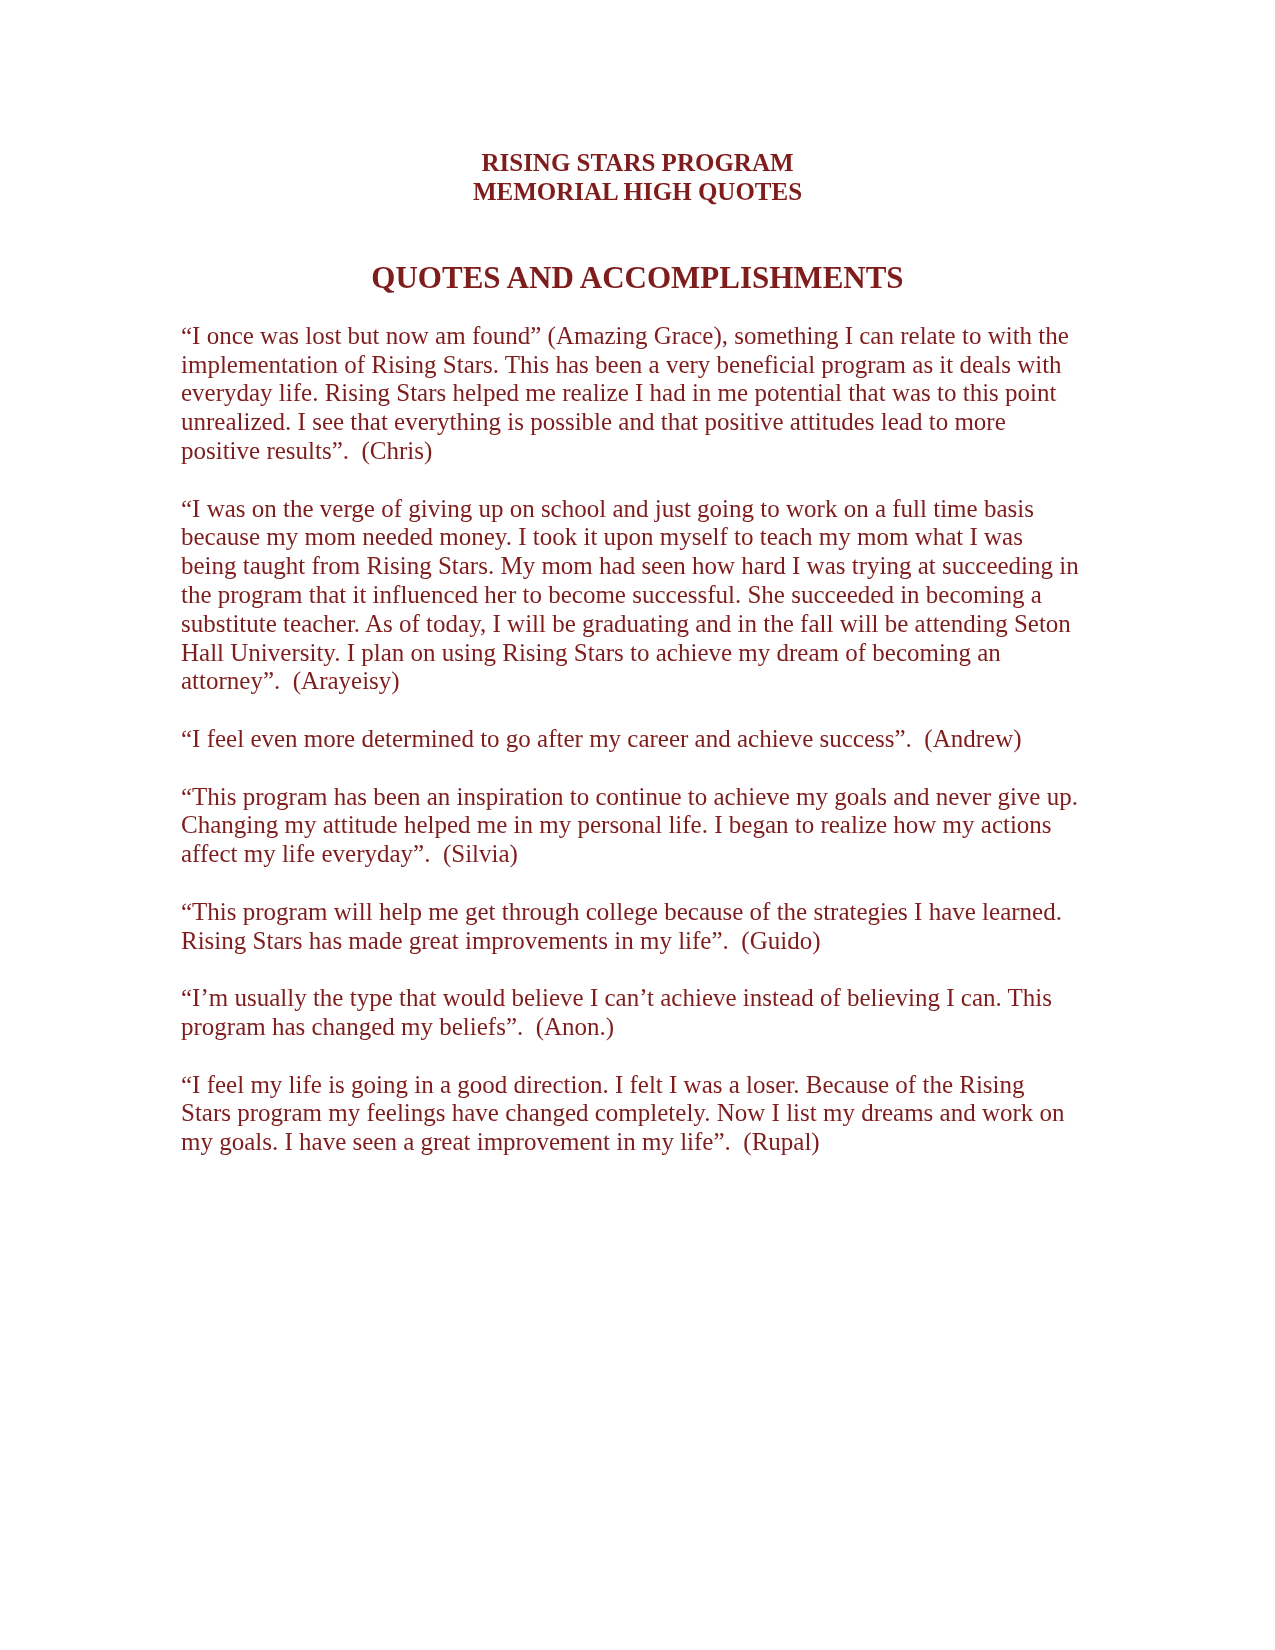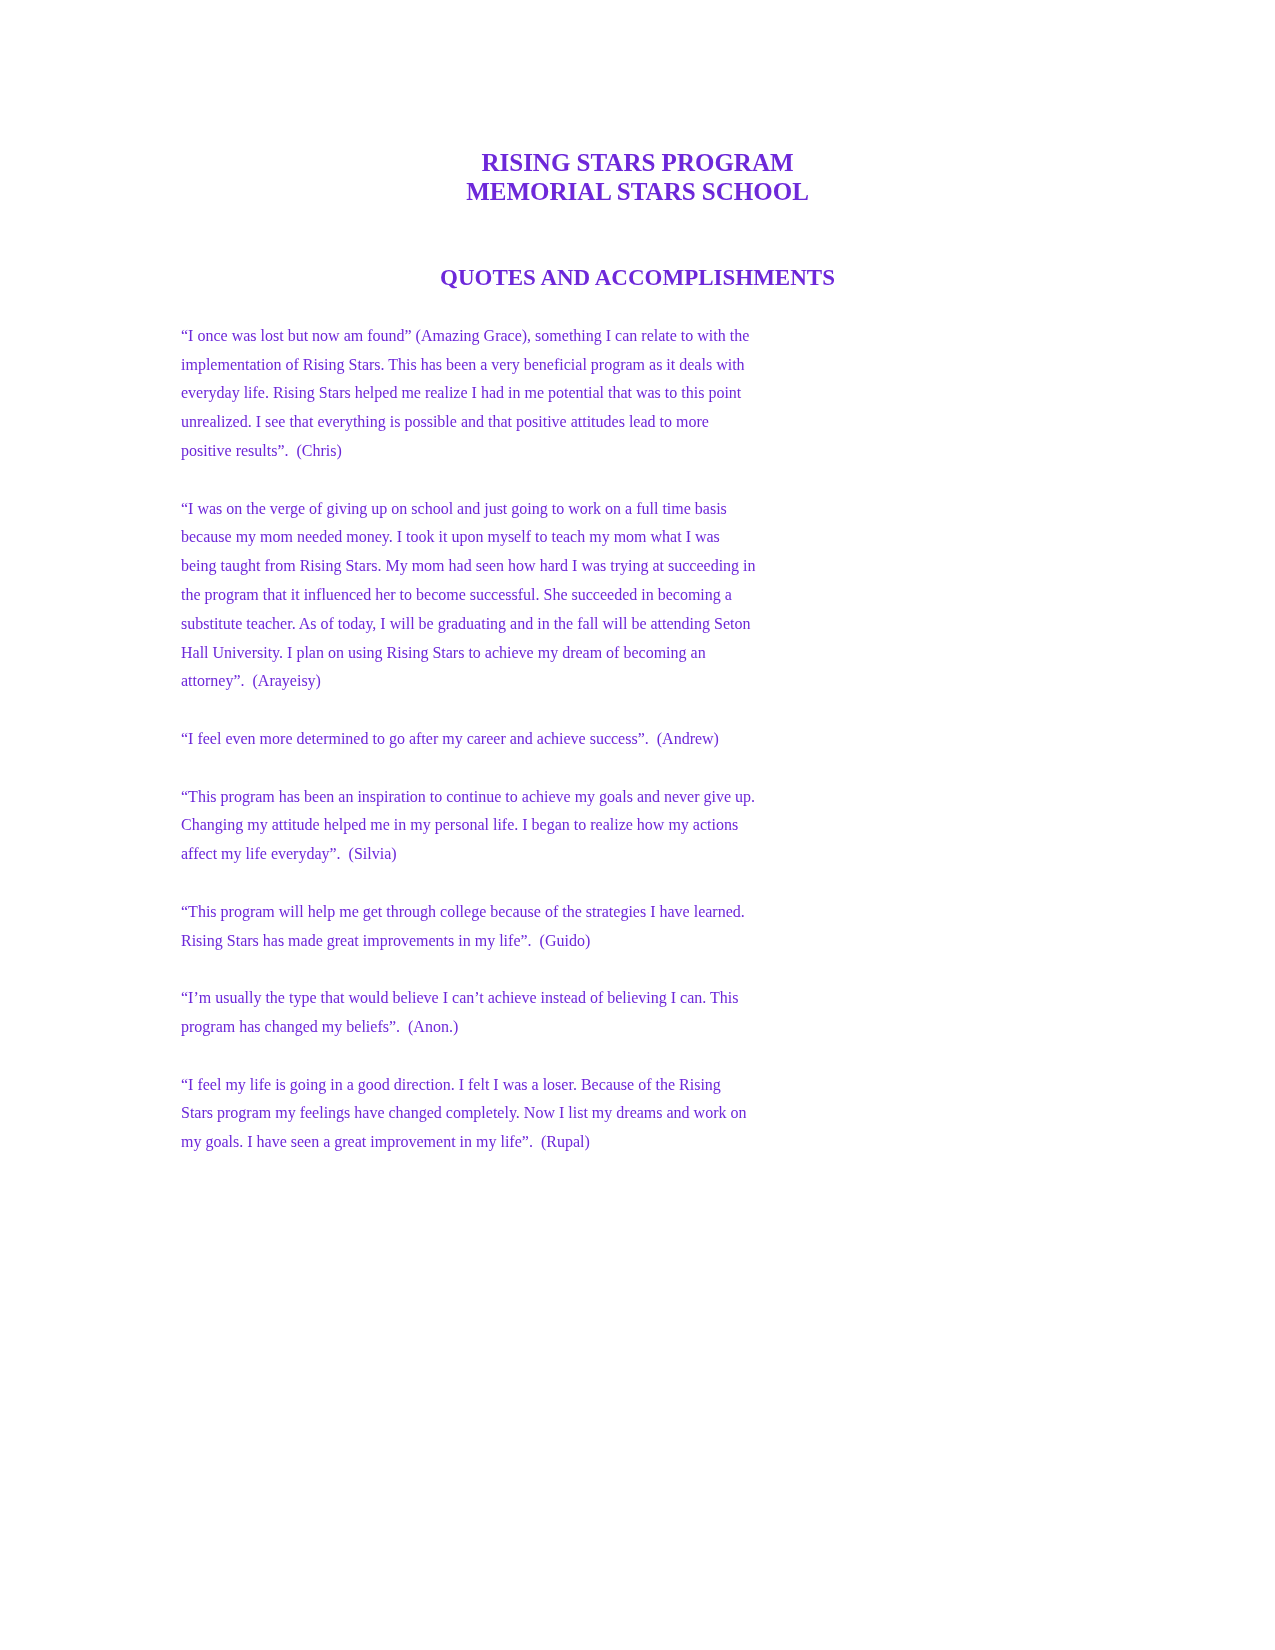--- a/index.html
+++ b/index.html
@@ -5,61 +5,61 @@
   html, body {
     margin: 0;
     padding: 0;
     background: #ffffff;
   }
   .page {
     position: relative;
     width: 1275px;
     height: 1358px;
     background: #ffffff;
-    color: #6d28d9;
+    color: #7f1d1d;
     font-family: "Liberation Serif", "DejaVu Serif", serif;
     overflow: hidden;
   }
   .content {
     position: absolute;
     left: 181px;
     top: 149px;
     width: 913px;
   }
   .title-block {
     text-align: center;
     font-weight: bold;
     font-size: 25px;
     line-height: 28.8px;
   }
   .section-heading {
     text-align: center;
     font-weight: bold;
-    font-size: 23px;
+    font-size: 31px;
     line-height: 28.8px;
     margin-top: 57.6px;
   }
   .quote {
-    font-size: 16px;
+    font-size: 25px;
     line-height: 28.8px;
     white-space: pre-line;
     width: 990px;
     margin: 28.8px 0 0 0;
     padding: 0;
   }
 </style>
 </head>
 <body>
 
 <div class="page">
   <div class="content">
 
     <div class="title-block">
       <div>RISING STARS PROGRAM</div>
-      <div>MEMORIAL STARS SCHOOL</div>
+      <div>MEMORIAL HIGH QUOTES</div>
     </div>
 
     <div class="section-heading">QUOTES AND ACCOMPLISHMENTS</div>
 
     <p class="quote">“I once was lost but now am found” (Amazing Grace), something I can relate to with the
 implementation of Rising Stars. This has been a very beneficial program as it deals with
 everyday life. Rising Stars helped me realize I had in me potential that was to this point
 unrealized. I see that everything is possible and that positive attitudes lead to more
 positive results”.&nbsp; (Chris)</p>
     <p class="quote">“I was on the verge of giving up on school and just going to work on a full time basis

